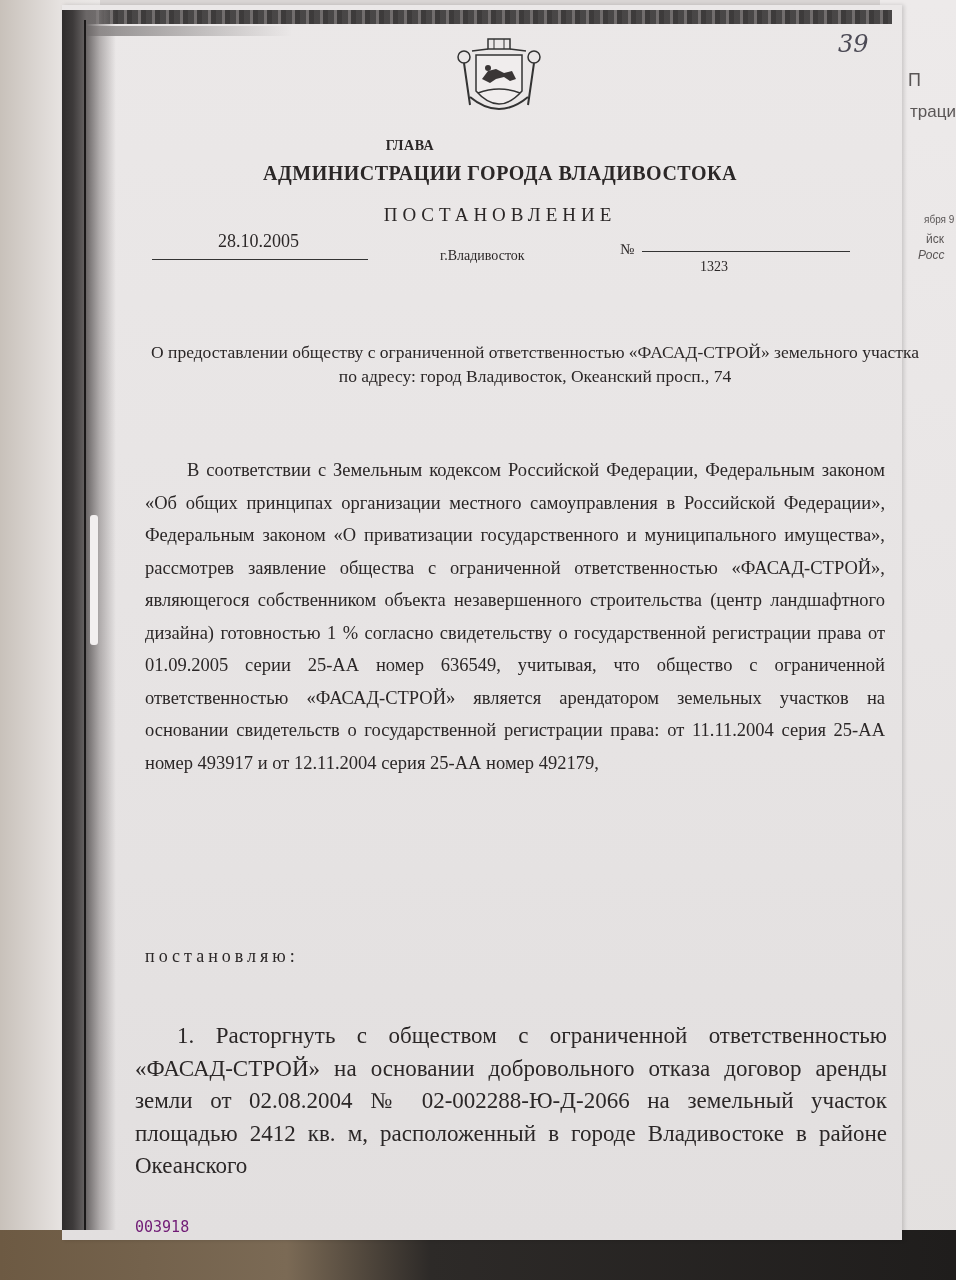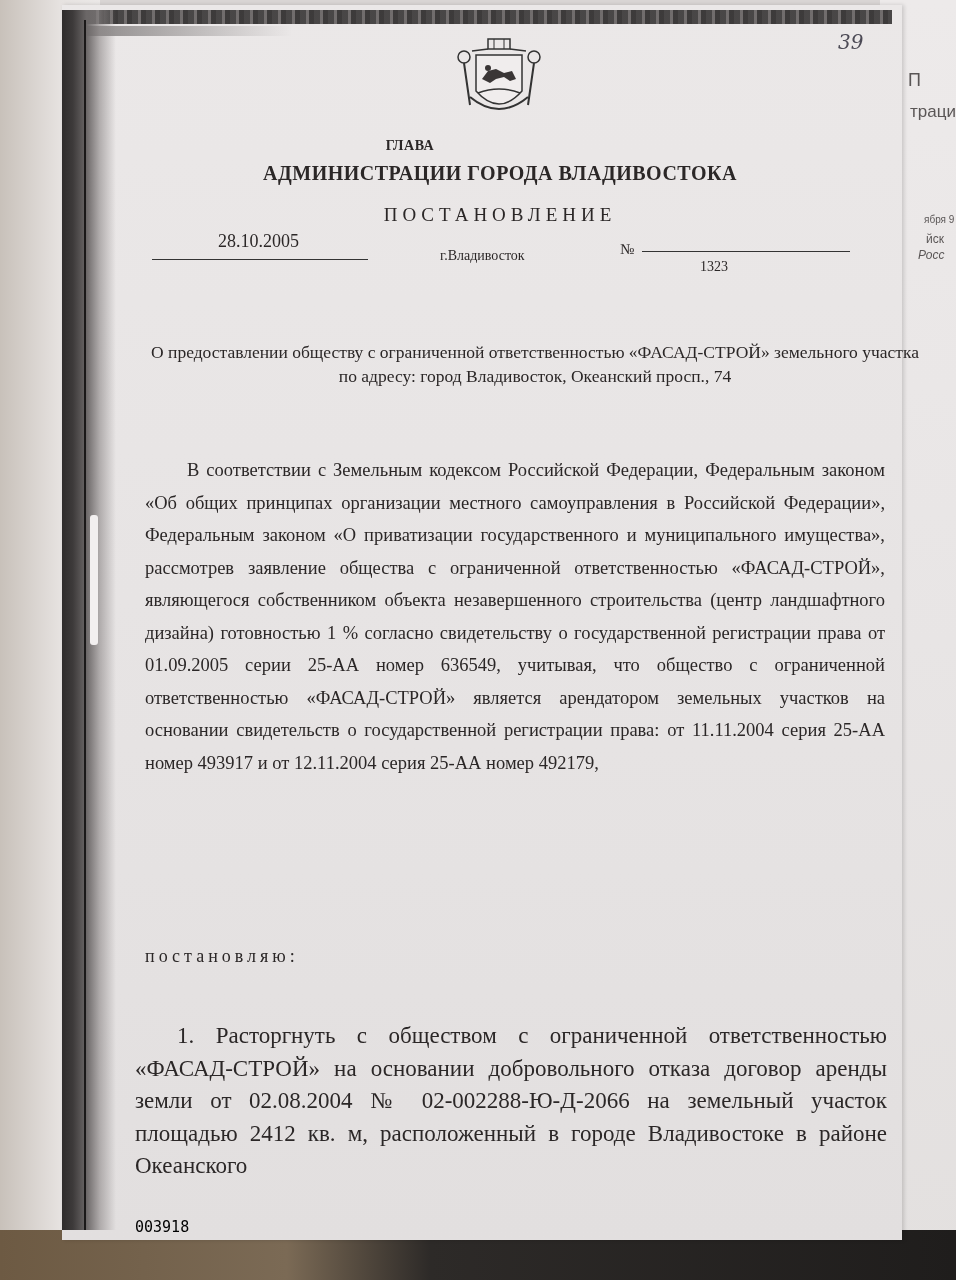--- a/index.html
+++ b/index.html
@@ -49,21 +49,21 @@
     position:absolute; left:84px; top:20px; width:2px; height:1210px; background:#1a1818;
   }
   .fax-white-slot {
     position:absolute; left:90px; top:515px; width:8px; height:130px;
     background:#f2efef; border-radius:3px;
   }
   .abs { position:absolute; }
   .emblem { left:452px; top:35px; width:94px; height:82px; }
   .handwritten {
     left:838px; top:30px; font-family:"DejaVu Serif", serif; font-style:italic;
-    font-size:20px; color:#4c4a55;
+    font-size:24px; color:#4c4a55;
   }
   .title1 { left:0; width:820px; text-align:center; top:138px; font-size:14px; font-weight:bold; letter-spacing:0.5px; }
   .title2 { left:0; width:1000px; text-align:center; top:162px; font-size:20px; font-weight:bold; letter-spacing:0.5px; }
   .decree { left:0; width:1000px; text-align:center; top:204px; font-size:19px; letter-spacing:5px; }
   .date-val { left:218px; top:231px; font-size:18px; }
   .date-line { left:152px; top:259px; width:216px; height:1px; background:#333; }
   .city { left:440px; top:248px; font-size:14px;font-family:Liberation Serif, serif; }
   .num-sign { left:620px; top:241px; font-size:15px; }
   .num-val { left:700px; top:243px; font-size:14px;margin-top:16px; }
   .num-line { left:642px; top:251px; width:208px; height:1px; background:#333; }
@@ -72,21 +72,21 @@
   }
   .body-text {
     left:145px; width:740px; top:454px; font-size:18.5px; line-height:32.5px; text-align:justify;
     text-indent:42px;
   }
   .resolve { left:145px; top:946px; font-size:18px; letter-spacing:4px; }
   .item1 {
     left:135px; width:752px; top:1020px; font-size:23px; line-height:32.5px; text-align:justify;
     text-indent:42px;
   }
-  .doc-code { left:135px; top:1218px; font-family:"DejaVu Sans Mono", monospace; font-size:15px; color:#000000; }
+  .doc-code { left:135px; top:1218px; font-family:"DejaVu Sans Mono", monospace; font-size:15px; color:#701a75; }
 </style>
 </head>
 <body>
 
 <div class="sheet-back"></div>
 <div class="sheet-right">
   <span class="sheet-right-text" style="left:28px;top:70px;font-size:18px;">П</span>
   <span class="sheet-right-text" style="left:30px;top:102px;font-size:17px;">трации</span>
   <span class="sheet-right-text" style="left:44px;top:214px;font-size:10px;">ября 9</span>
   <span class="sheet-right-text" style="left:46px;top:232px;font-size:12px;">йск</span>

